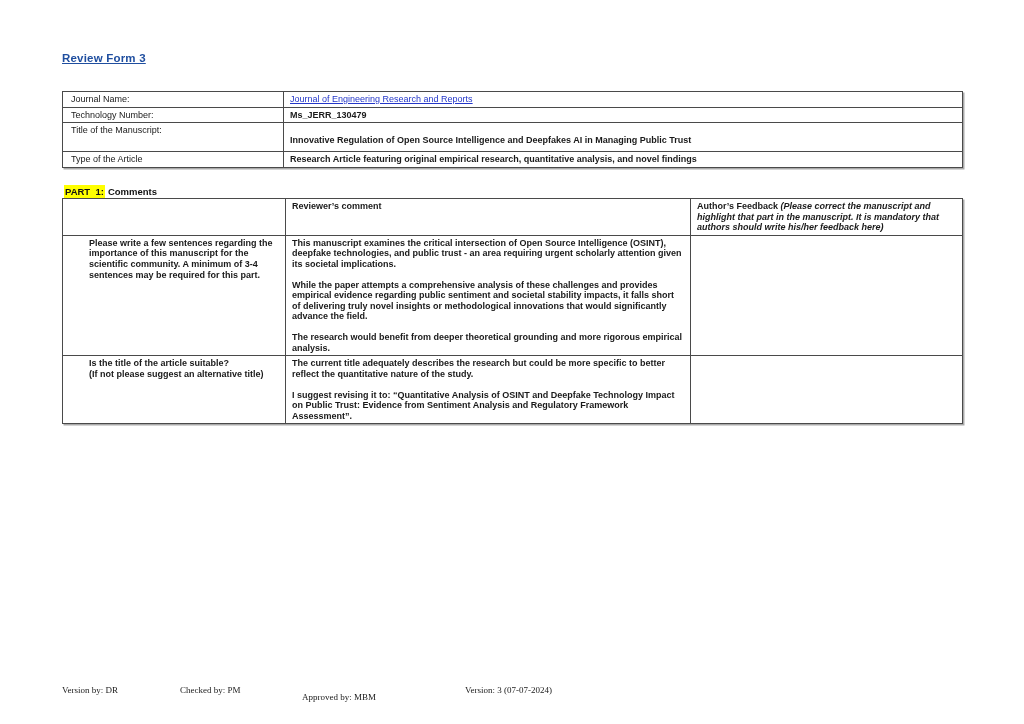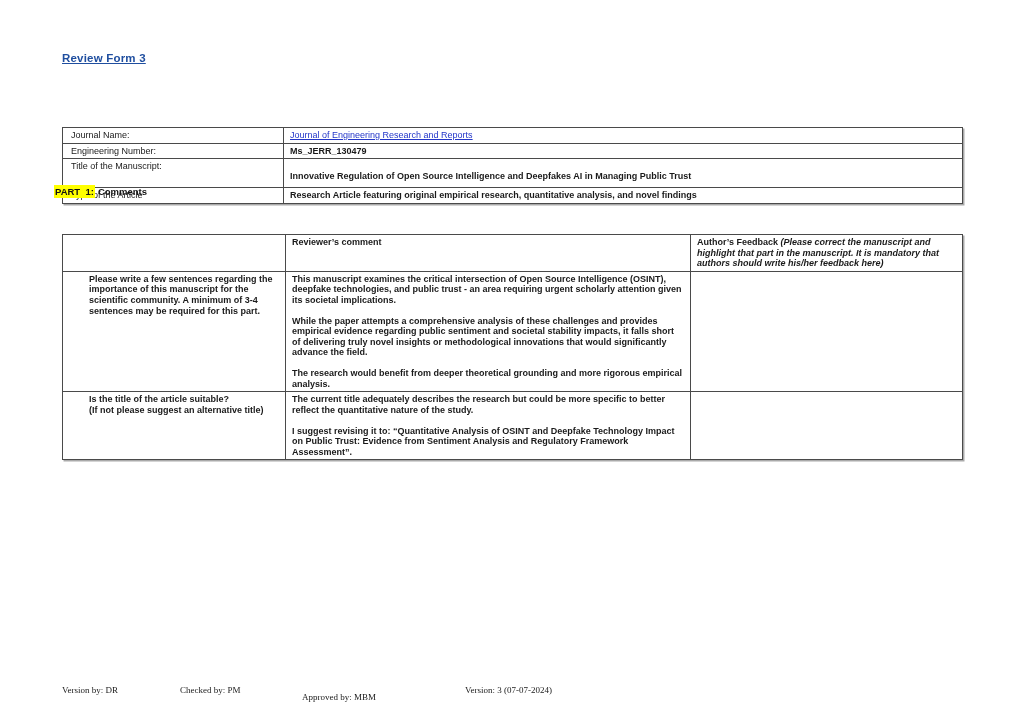--- a/index.html
+++ b/index.html
@@ -13,21 +13,21 @@
   }
   .page { position: absolute; inset: 0; background: #ffffff; }
 
   .doc-title {
     position: absolute; left: 62px; top: 52px;
     font-size: 11.5px; font-weight: bold;
     color: #1f4e9f; text-decoration: underline;
     letter-spacing: 0.2px;
   }
 
-  table { border-collapse: collapse; table-layout: fixed; margin-top: 36px; }
+  table { border-collapse: collapse; table-layout: fixed; }
   .tbl {
     position: absolute; left: 62px; width: 900px;
     box-shadow: 1.5px 1.5px 0 #aaaaaa;
   }
   .tbl td {
     border: 1px solid #4a4a4a;
     font-size: 9px; line-height: 1.18;
     vertical-align: top;
     padding: 2px 6px;
   }
@@ -37,21 +37,21 @@
   #info-table td.lbl { padding-left: 8px; font-weight: normal; }
   #info-table td.val { font-weight: bold; }
   #info-table .link {
     color: #2336c9; font-weight: normal; text-decoration: underline; cursor: pointer;
   }
   #info-table tr.r-title td.val { vertical-align: middle; padding-top: 8px; }
   #info-table tr.r-type td.val { vertical-align: middle; }
 
   
   .part-line {
-    position: absolute; left: 54px; top: 186px;
+    position: absolute; left: 64px; top: 186px;
     font-size: 9.5px; font-weight: bold; color: #111111;
   }
   .part-badge { background: #ffff00; white-space: pre; padding: 1px 1px; }
   .part-label { margin-left: 3px; }
 
   
   #comments-table { top: 198px; }
   #comments-table td { font-weight: bold; }
   #comments-table td.q-cell { padding-left: 26px; padding-right: 10px; }
   #comments-table td.a-head .it { font-weight: bold; font-style: italic; }
@@ -81,21 +81,21 @@
     <colgroup>
         <col style="width:221px">
         <col style="width:679px">
       </colgroup>
     <tbody>
         <tr style="height:13px">
       <td class="lbl">Journal Name:</td>
       <td class="val"><span class="link">Journal of Engineering Research and Reports</span></td>
     </tr>
     <tr style="height:13px">
-      <td class="lbl">Engineering Number:</td>
+      <td class="lbl">Technology Number:</td>
       <td class="val">Ms_JERR_130479</td>
     </tr>
     <tr style="height:29px" class="r-title">
       <td class="lbl">Title of the Manuscript:</td>
       <td class="val">Innovative Regulation of Open Source Intelligence and Deepfakes AI in Managing Public Trust</td>
     </tr>
     <tr style="height:16px" class="r-type">
       <td class="lbl">Type of the Article</td>
       <td class="val">Research Article featuring original empirical research, quantitative analysis, and novel findings</td>
     </tr>

